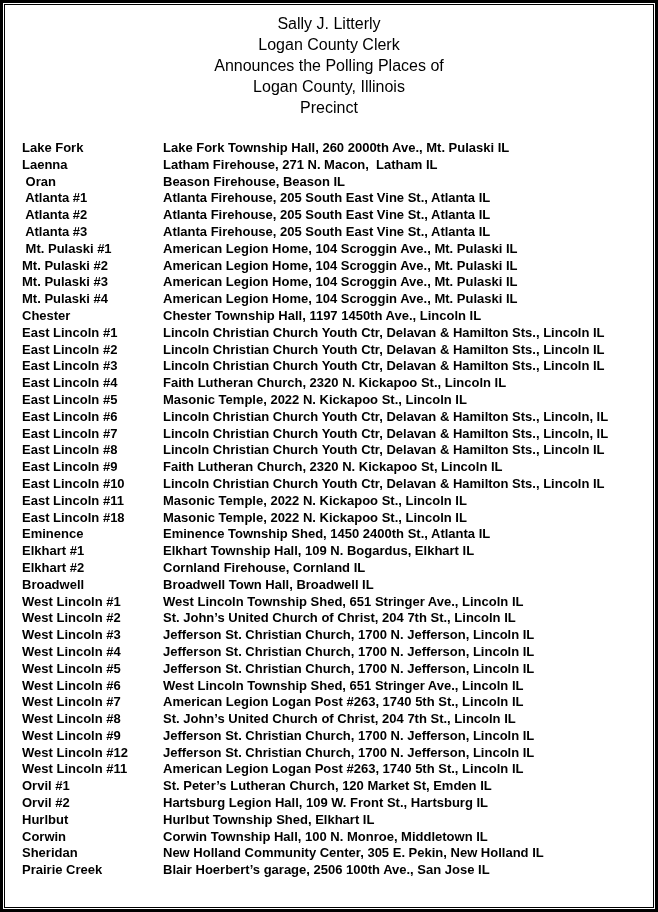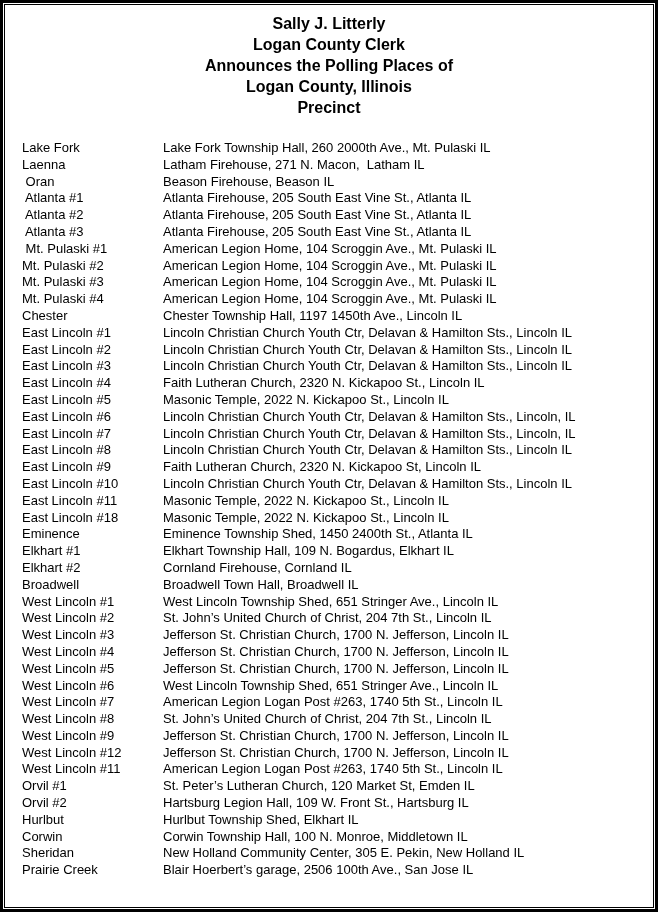--- a/index.html
+++ b/index.html
@@ -27,32 +27,32 @@
     height:100%;
     box-sizing:border-box;
     border:1px solid var(--border);
     padding-top:8px;
     overflow:hidden;
   }
   .doc-header{
     text-align:center;
     font-size:16px;
     line-height:21px;
-    font-weight:bold;
+    font-weight:normal;
   }
   .table{
     margin-top:22px;
   }
   .row{
     display:flex;
     height:16.8px;
     line-height:16.8px;
     padding-left:17px;
     font-size:13px;
-    font-weight:normal;
+    font-weight:bold;
     white-space:pre;
   }
   .precinct{
     flex:0 0 141px;
     width:141px;
     overflow:hidden;
   }
   .location{
     flex:1;
     overflow:hidden;

